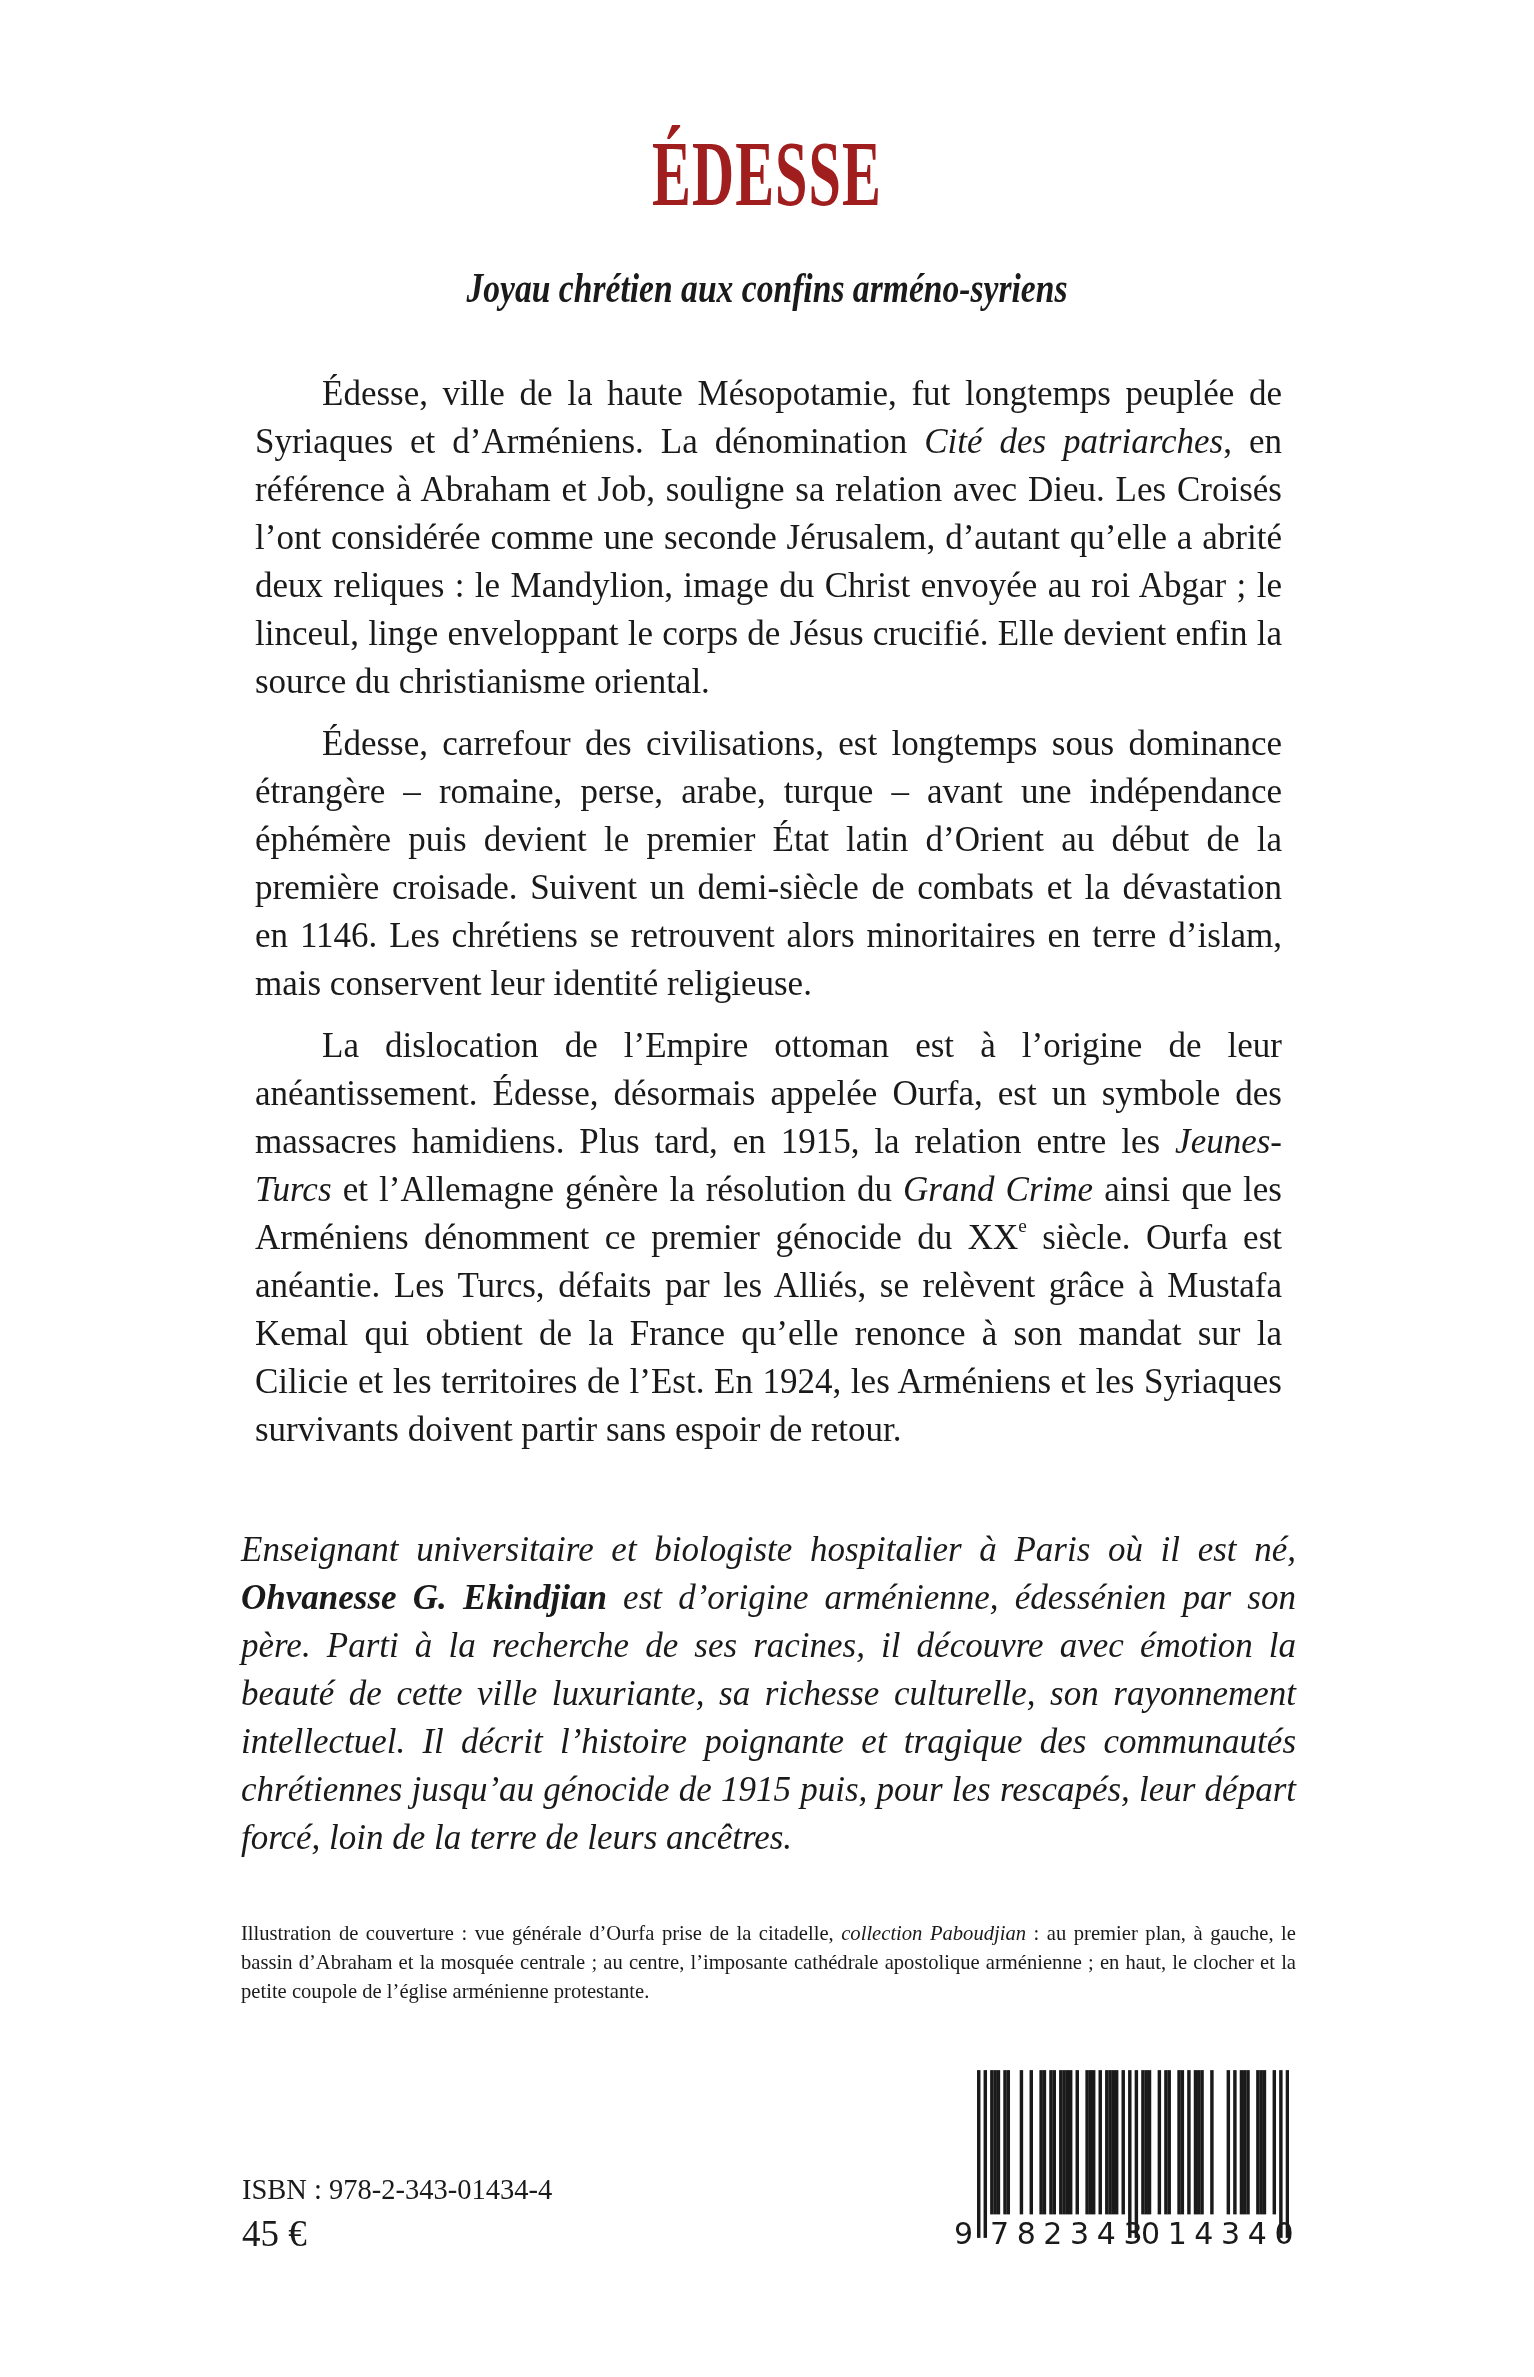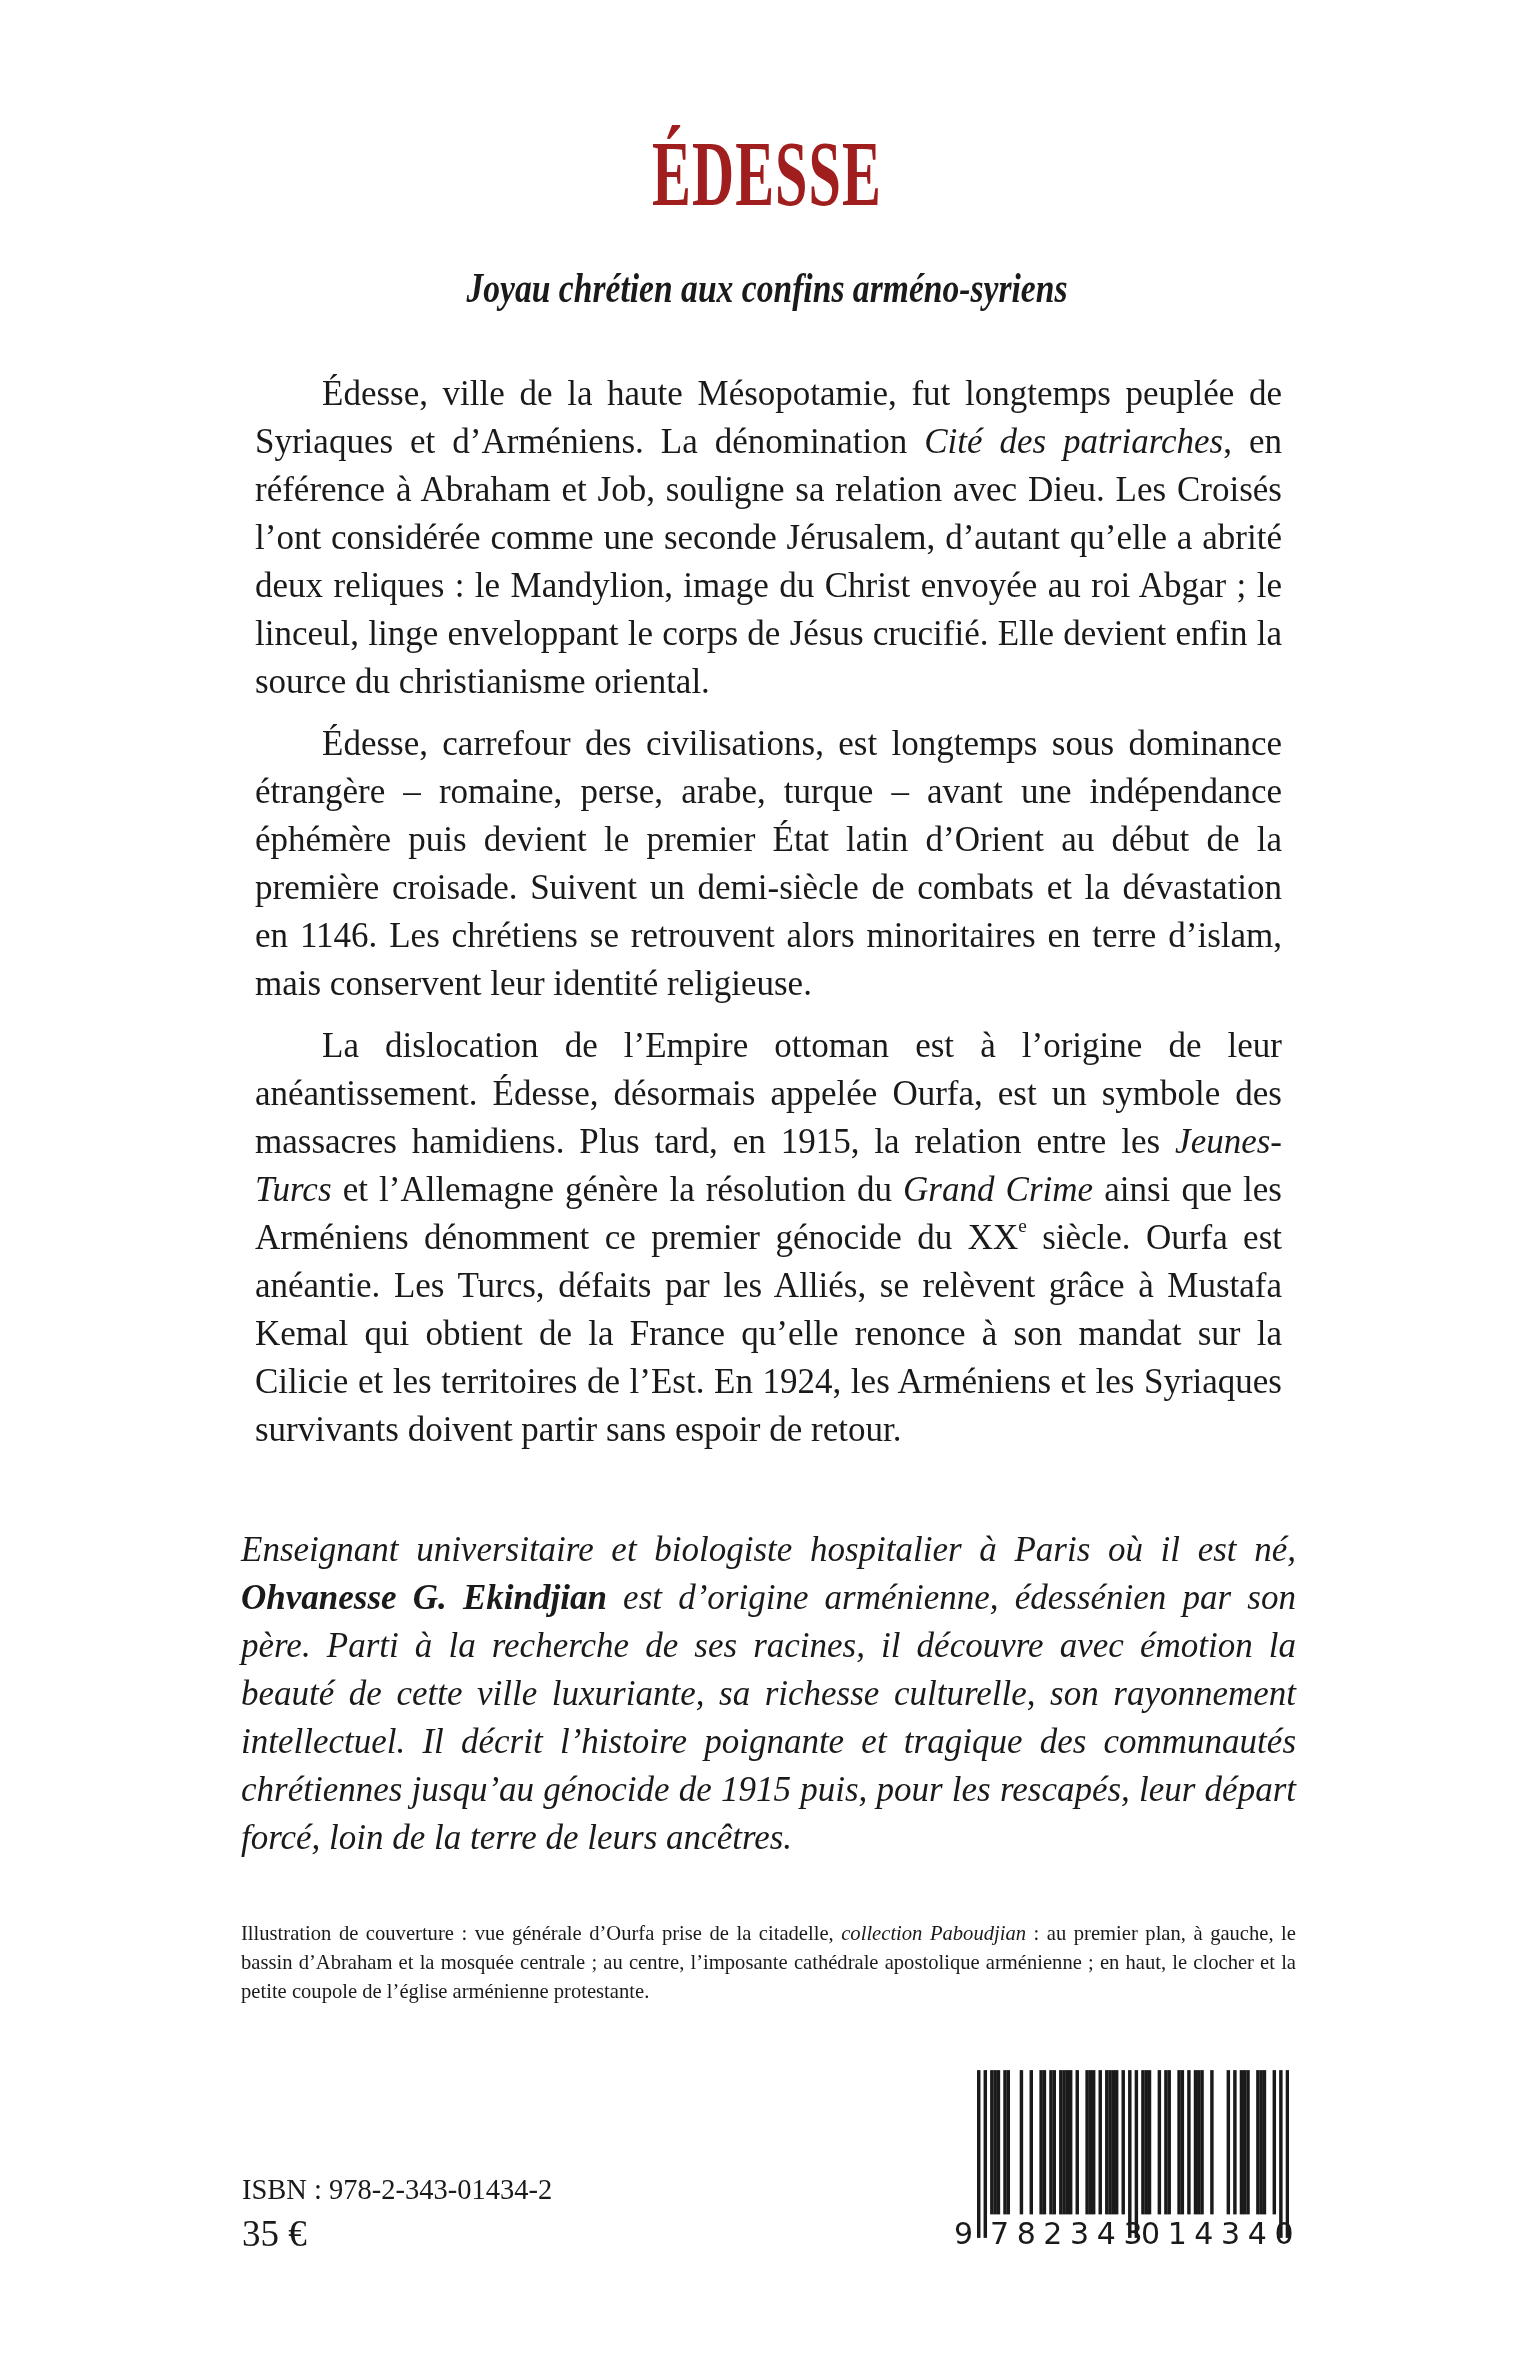--- a/index.html
+++ b/index.html
@@ -48,22 +48,22 @@
     </div>
 
   <div class="textblock author">
     <p><span>Enseignant universitaire et biologiste hospitalier à Paris où il est né, </span><b>Ohvanesse G. Ekindjian</b><span> est d’origine arménienne, édessénien par son père. Parti à la recherche de ses racines, il découvre avec émotion la beauté de cette ville luxuriante, sa richesse culturelle, son rayonnement intellectuel. Il décrit l’histoire poignante et tragique des communautés chrétiennes jusqu’au génocide de 1915 puis, pour les rescapés, leur départ forcé, loin de la terre de leurs ancêtres.</span></p>
   </div>
 
   <div class="caption">
     <p><span>Illustration de couverture : vue générale d’Ourfa prise de la citadelle, </span><i>collection Paboudjian</i><span> : au premier plan, à gauche, le bassin d’Abraham et la mosquée centrale ; au centre, l’imposante cathédrale apostolique arménienne ; en haut, le clocher et la petite coupole de l’église arménienne protestante.</span></p>
   </div>
 
-  <div class="isbn">ISBN : 978-2-343-01434-2</div>
-  <div class="price">35 €</div>
+  <div class="isbn">ISBN : 978-2-343-01434-4</div>
+  <div class="price">45 €</div>
 
   <div>
     <svg id="barcode-svg" style="position:absolute; left:977px; top:2070px;" width="312" height="168" viewBox="0 0 372 200">
         <rect x="0.00" y="0" width="4.12" height="200" fill="#1a1a1a"></rect>
         <rect x="7.83" y="0" width="4.12" height="200" fill="#1a1a1a"></rect>
         <rect x="15.66" y="0" width="4.12" height="172" fill="#1a1a1a"></rect>
         <rect x="19.58" y="0" width="4.12" height="172" fill="#1a1a1a"></rect>
         <rect x="23.49" y="0" width="4.12" height="172" fill="#1a1a1a"></rect>
         <rect x="31.33" y="0" width="4.12" height="172" fill="#1a1a1a"></rect>
         <rect x="35.24" y="0" width="4.12" height="172" fill="#1a1a1a"></rect>

